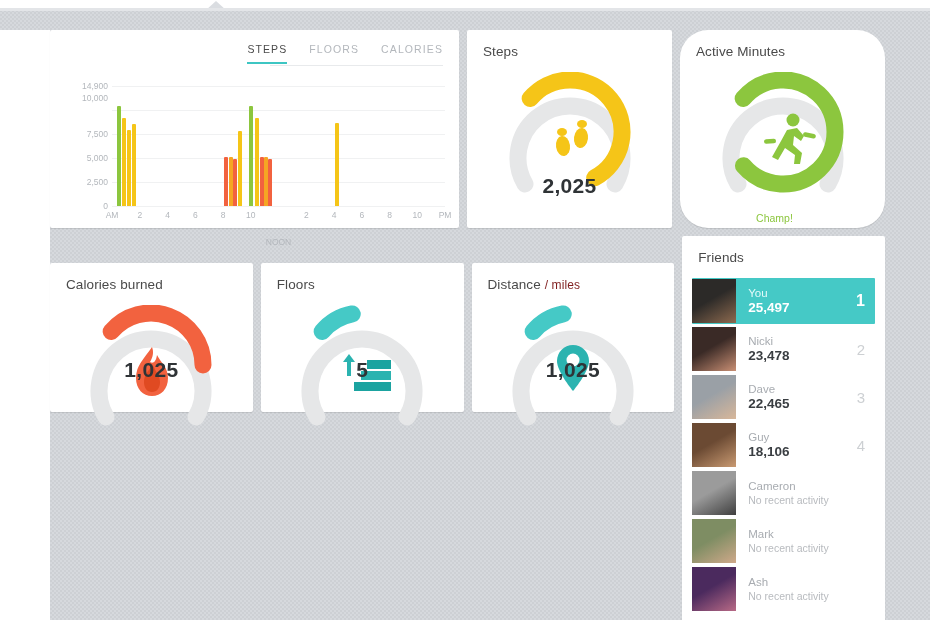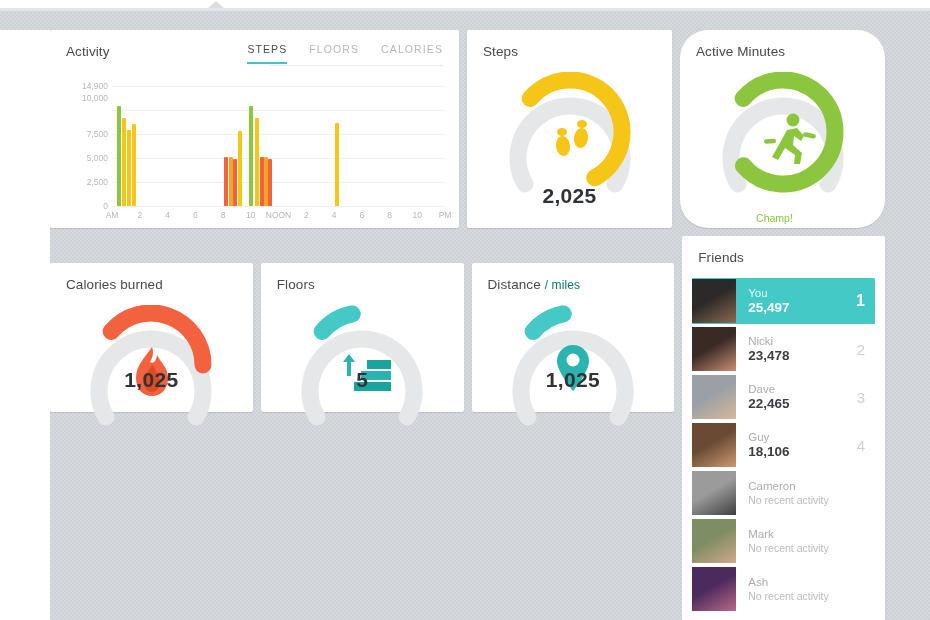--- a/index.html
+++ b/index.html
@@ -32,41 +32,41 @@
 
   .row{ display:flex; gap:8px; margin-bottom:8px; }
   .card{
     background:#fff; border-radius:2px;
     box-shadow:0 1px 1px rgba(0,0,0,.10);
     position:relative;
   }
   .card-title{
     font-size:13.5px; color:#4a4a4a; padding:14px 0 0 16px; letter-spacing:.1px;
   }
-  .card-title .sub{ color:#0f766e; font-size:12px; }
+  .card-title .sub{ color:#7f1d1d; font-size:12px; }
 
   
   .activity{ width:411px; height:198px; }
   .tabs{ position:absolute; right:16px; top:13px; display:flex; gap:22px; }
   .tab{ font-size:10.5px; letter-spacing:1.1px; color:#b3b7bc; padding-bottom:7px; }
   .tab.active{ color:#4a4a4a; border-bottom:2px solid #3dc6c3; }
   .tabrule{ position:absolute; right:16px; top:35px; width:173px; height:1px; background:#e8eaec; }
 
   .chart{ position:absolute; left:62px; top:56px; width:333px; height:120px; }
   .gridline{ position:absolute; left:0; width:333px; height:1px; background:#f0f1f2; }
   .ylab{ position:absolute; right:337px; font-size:8.5px; color:#b3b7bc; white-space:nowrap; transform:translateY(-50%); }
   .bar{ position:absolute; bottom:0; width:4px; border-radius:1px 1px 0 0; }
   .xaxis{ position:absolute; left:62px; top:180px; width:333px; height:12px; }
   .xlab{ position:absolute; font-size:8.5px; color:#b3b7bc; transform:translateX(-50%); white-space:nowrap; }
 
   
   .g-card{ width:206px; height:149px;margin-top:27px; }
   .gauge-wrap{ position:absolute; left:0; right:0; top:42px; display:flex; justify-content:center; }
   .gauge-val{
-    position:absolute; left:0; right:0; bottom:20px; text-align:center;
+    position:absolute; left:0; right:0; bottom:30px; text-align:center;
     font-size:21px; font-weight:bold; color:#2f3336; letter-spacing:.3px;
   }
   .gauge-sub{ position:absolute;left:0;right:16px;bottom:4px;text-align:center;font-size:10.5px;color:#8cc63e; }
 
   .steps-card{ width:206px; height:198px; }
   .amin-card{ width:206px; height:198px;border-radius:28px; }
 
   
   .friends{ width:206px; height:404px; }
   .f-list{ position:absolute; left:10px; top:42px; right:10px; }
@@ -89,21 +89,20 @@
 <div class="topbar"></div>
 <div class="caret"></div>
 <div class="strip2"></div>
 <div class="leftpanel"></div>
 
 <div class="board">
 
   <div class="row">
 
     <div class="card activity">
-      <div class="card-title">Activity</div>
       <div class="tabs">
         <div class="tab active">STEPS</div>
         <div class="tab">FLOORS</div>
         <div class="tab">CALORIES</div>
       </div>
       <div class="tabrule"></div>
       <div class="chart" id="chart">
           <div class="gridline" style="top: 0px;"></div>
           <div class="ylab" style="top: 0px;">14,900</div>
           <div class="gridline" style="top: 24px;"></div>
@@ -131,21 +130,21 @@
           <div class="bar" style="left: 156.094px; height: 47.04px; background: rgb(242, 98, 63);"></div>
           <div class="bar" style="left: 223.387px; height: 83.04px; background: rgb(245, 197, 24);"></div>
         </div>
       <div class="xaxis" id="xaxis">
           <div class="xlab" style="left: 0px;">AM</div>
           <div class="xlab" style="left: 27.75px;">2</div>
           <div class="xlab" style="left: 55.5px;">4</div>
           <div class="xlab" style="left: 83.25px;">6</div>
           <div class="xlab" style="left: 111px;">8</div>
           <div class="xlab" style="left: 138.75px;">10</div>
-          <div class="xlab" style="left: 166.5px;">NOON</div>
+          <div class="xlab" style="left: 166.5px; margin-top: 27px;">NOON</div>
           <div class="xlab" style="left: 194.25px;">2</div>
           <div class="xlab" style="left: 222px;">4</div>
           <div class="xlab" style="left: 249.75px;">6</div>
           <div class="xlab" style="left: 277.5px;">8</div>
           <div class="xlab" style="left: 305.25px;">10</div>
           <div class="xlab" style="left: 333px;">PM</div>
         </div>
     </div>
 
     <div class="card steps-card">

